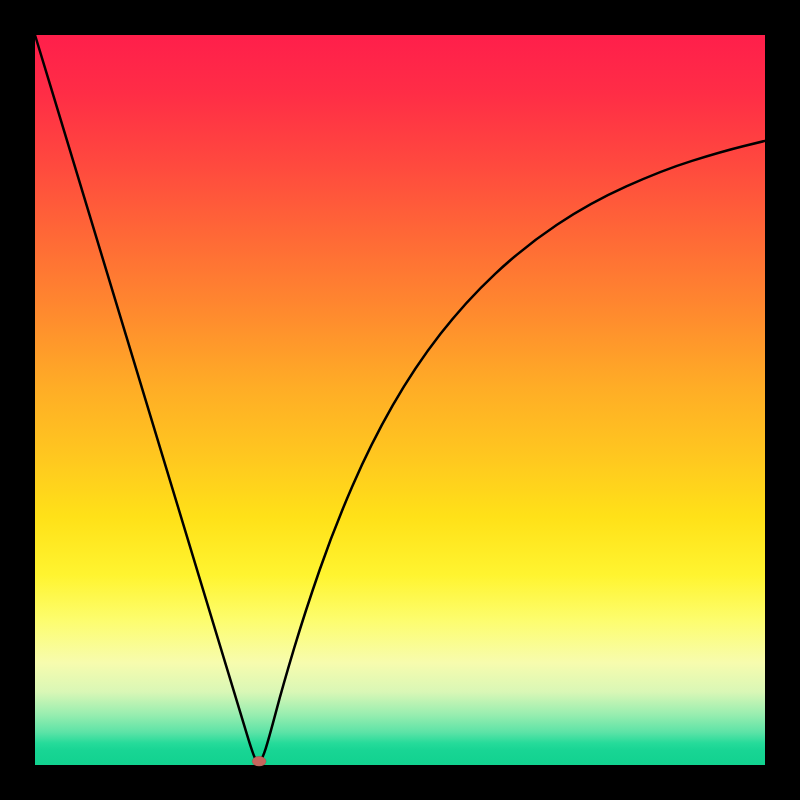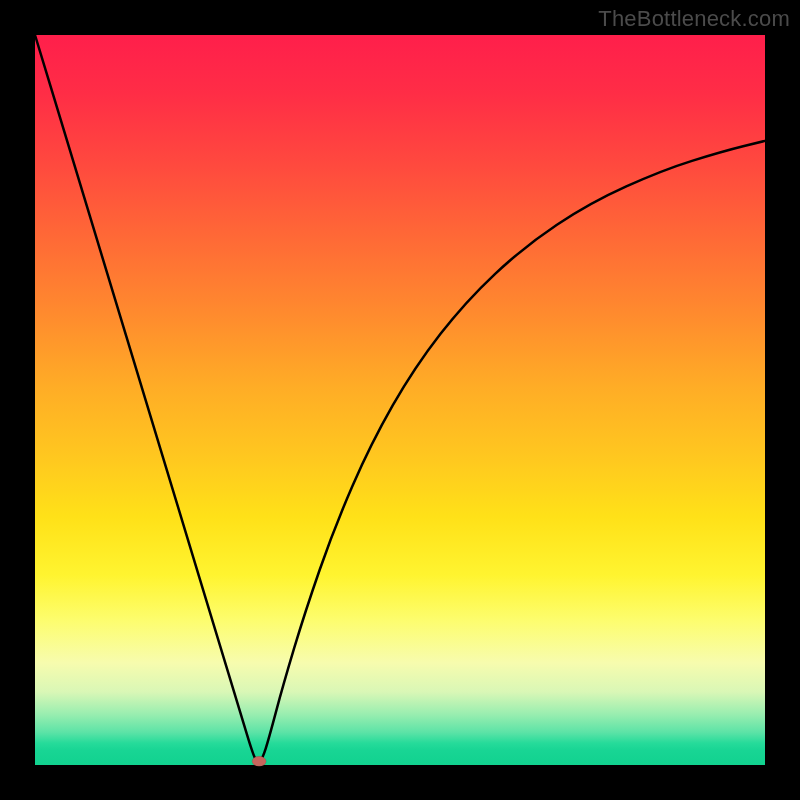--- a/index.html
+++ b/index.html
@@ -82,15 +82,14 @@
 
   <div class="plot-area">
 
     <svg class="curve" viewBox="0 0 730 730" preserveAspectRatio="none">
       <path id="curve-path" class="curve-path" d="M 0.00 0.00 Q 0.00 0.00 18.25 60.23 Q 36.50 120.45 54.75 180.68 Q 73.00 240.90 91.25 301.13 Q 109.50 361.35 127.75 421.57 Q 146.00 481.80 164.25 542.02 Q 182.50 602.25 193.45 638.38 Q 204.40 674.52 211.70 698.61 Q 219.00 722.70 220.82 724.53 Q 222.65 726.35 223.38 726.35 Q 224.11 726.35 225.94 724.53 Q 227.76 722.70 230.68 713.58 Q 233.60 704.45 240.90 677.08 Q 248.20 649.70 259.15 613.20 Q 270.10 576.70 284.70 534.73 Q 299.30 492.75 317.55 450.78 Q 335.80 408.80 357.70 370.48 Q 379.60 332.15 405.15 299.30 Q 430.70 266.45 459.90 239.07 Q 489.10 211.70 521.95 189.80 Q 554.80 167.90 591.30 151.48 Q 627.80 135.05 657.00 125.93 Q 686.20 116.80 708.10 111.33 T 730.00 105.85 "></path>
       <ellipse id="marker" class="marker" rx="7" ry="5" cx="224.11" cy="726.35"></ellipse>
     </svg>
 
   </div>
 
-  <div class="watermark">TheBottleneck.com</div>
 
 </div>
 
 </body></html>

